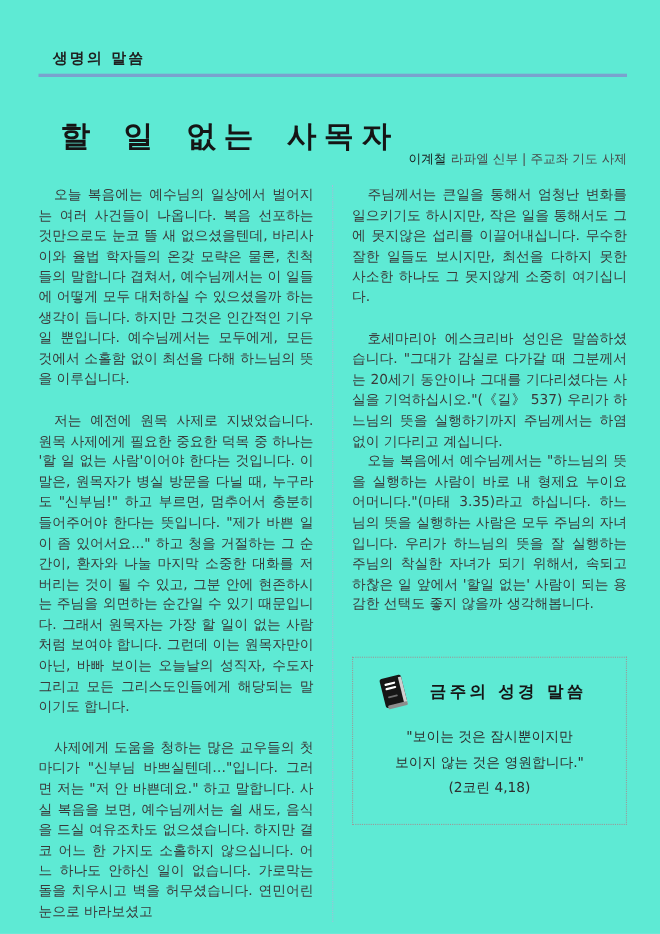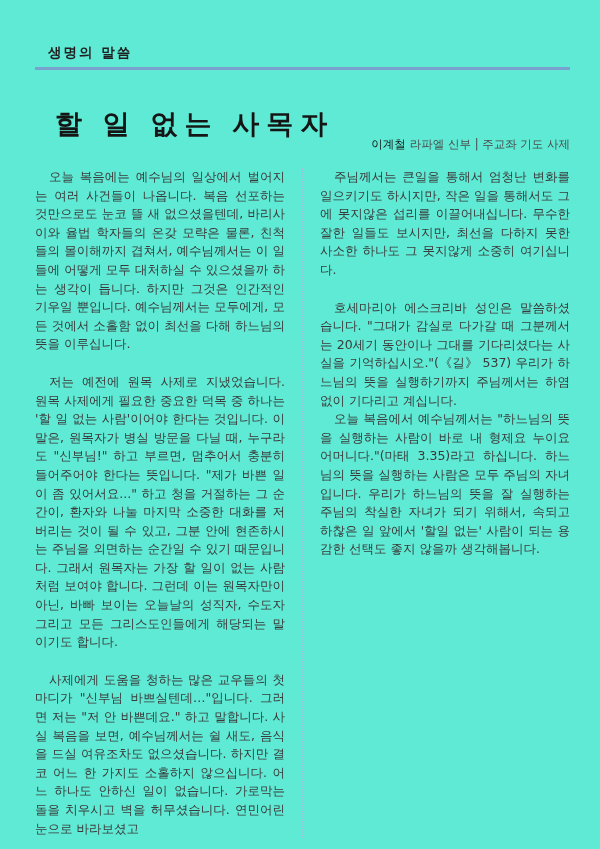--- a/index.html
+++ b/index.html
@@ -28,21 +28,21 @@
     left: 35px;
     top: 67px;
     width: 535px;
     height: 3px;
     background: #7aa2ce;
   }
   .page-title {
     position: absolute;
     left: 55px;
     top: 88px;
-    font-family: Liberation Serif, serif;
+    font-family: Liberation Mono, monospace;
     font-size: 27px;
     font-weight: 600;
     letter-spacing: 7px;
     color: #151515;
     white-space: nowrap;
   }
   .byline {
     position: absolute;
     right: 30px;
     top: 137px;
@@ -110,29 +110,51 @@
 
   <h1 class="page-title">할 일 없는 사목자</h1>
 
   <div class="byline">
     <span class="author">이계철</span><span>라파엘 신부 | 주교좌 기도 사제</span>
   </div>
 
   <div class="columns">
 
     <div class="col">
-      <p>오늘 복음에는 예수님의 일상에서 벌어지는 여러 사건들이 나옵니다. 복음 선포하는 것만으로도 눈코 뜰 새 없으셨을텐데, 바리사이와 율법 학자들의 온갖 모략은 물론, 친척들의 몰이해까지 겹쳐서, 예수님께서는 이 일들에 어떻게 모두 대처하실 수 있으셨을까 하는 생각이 듭니다. 하지만 그것은 인간적인 기우일 뿐입니다. 예수님께서는 모두에게, 모든 것에서 소홀함 없이 최선을 다해 하느님의 뜻을 이루십니다.</p>
+      <p>오늘 복음에는 예수님의 일상에서 벌어지는 여러 사건들이 나옵니다. 복음 선포하는 것만으로도 눈코 뜰 새 없으셨을텐데, 바리사이와 율법 학자들의 온갖 모략은 물론, 친척들의 말합니다 겹쳐서, 예수님께서는 이 일들에 어떻게 모두 대처하실 수 있으셨을까 하는 생각이 듭니다. 하지만 그것은 인간적인 기우일 뿐입니다. 예수님께서는 모두에게, 모든 것에서 소홀함 없이 최선을 다해 하느님의 뜻을 이루십니다.</p>
       <p class="gap-before">저는 예전에 원목 사제로 지냈었습니다. 원목 사제에게 필요한 중요한 덕목 중 하나는 '할 일 없는 사람'이어야 한다는 것입니다. 이 말은, 원목자가 병실 방문을 다닐 때, 누구라도 "신부님!" 하고 부르면, 멈추어서 충분히 들어주어야 한다는 뜻입니다. "제가 바쁜 일이 좀 있어서요..." 하고 청을 거절하는 그 순간이, 환자와 나눌 마지막 소중한 대화를 저버리는 것이 될 수 있고, 그분 안에 현존하시는 주님을 외면하는 순간일 수 있기 때문입니다. 그래서 원목자는 가장 할 일이 없는 사람처럼 보여야 합니다. 그런데 이는 원목자만이 아닌, 바빠 보이는 오늘날의 성직자, 수도자 그리고 모든 그리스도인들에게 해당되는 말이기도 합니다.</p>
       <p class="gap-before">사제에게 도움을 청하는 많은 교우들의 첫마디가 "신부님 바쁘실텐데…"입니다. 그러면 저는 "저 안 바쁜데요." 하고 말합니다. 사실 복음을 보면, 예수님께서는 쉴 새도, 음식을 드실 여유조차도 없으셨습니다. 하지만 결코 어느 한 가지도 소홀하지 않으십니다. 어느 하나도 안하신 일이 없습니다. 가로막는 돌을 치우시고 벽을 허무셨습니다. 연민어린 눈으로 바라보셨고</p>
     </div>
 
     <div class="col-divider"></div>
 
     <div class="col">
       <p>주님께서는 큰일을 통해서 엄청난 변화를 일으키기도 하시지만, 작은 일을 통해서도 그에 못지않은 섭리를 이끌어내십니다. 무수한 잘한 일들도 보시지만, 최선을 다하지 못한 사소한 하나도 그 못지않게 소중히 여기십니다.</p>
       <p class="gap-before">호세마리아 에스크리바 성인은 말씀하셨습니다. "그대가 감실로 다가갈 때 그분께서는 20세기 동안이나 그대를 기다리셨다는 사실을 기억하십시오."(《길》 537) 우리가 하느님의 뜻을 실행하기까지 주님께서는 하염없이 기다리고 계십니다.</p>
       <p>오늘 복음에서 예수님께서는 "하느님의 뜻을 실행하는 사람이 바로 내 형제요 누이요 어머니다."(마태 3.35)라고 하십니다. 하느님의 뜻을 실행하는 사람은 모두 주님의 자녀입니다. 우리가 하느님의 뜻을 잘 실행하는 주님의 착실한 자녀가 되기 위해서, 속되고 하찮은 일 앞에서 '할일 없는' 사람이 되는 용감한 선택도 좋지 않을까 생각해봅니다.</p>
 
+      <div class="scripture-box">
+        <div class="box-header">
+          <span>
+            <svg class="bible-icon-svg" width="38" height="36" viewBox="0 0 38 36">
+              <g transform="rotate(-14 19 18)">
+                <rect x="9" y="3" width="20" height="27" rx="2" fill="#161616"></rect>
+                <rect x="26" y="5" width="3" height="25" fill="#cfcfcf"></rect>
+                <rect x="11" y="28" width="18" height="3.5" rx="1" fill="#8d8d8d"></rect>
+                <rect x="12.5" y="8" width="10" height="2" rx="1" fill="#ffffff"></rect>
+                <rect x="12.5" y="12" width="10" height="2" rx="1" fill="#ffffff"></rect>
+                <rect x="13" y="20" width="9" height="1.5" rx="0.75" fill="#6e6e6e"></rect>
+              </g>
+            </svg>
+          </span>
+          <span class="box-title">금주의 성경 말씀</span>
+        </div>
+        <div class="verse">
+          <div>"보이는 것은 잠시뿐이지만</div>
+          <div>보이지 않는 것은 영원합니다."</div>
+          <div>(2코린 4,18)</div>
+        </div>
+      </div>
     </div>
 
   </div>
 
 </div>
 
 </body></html>

